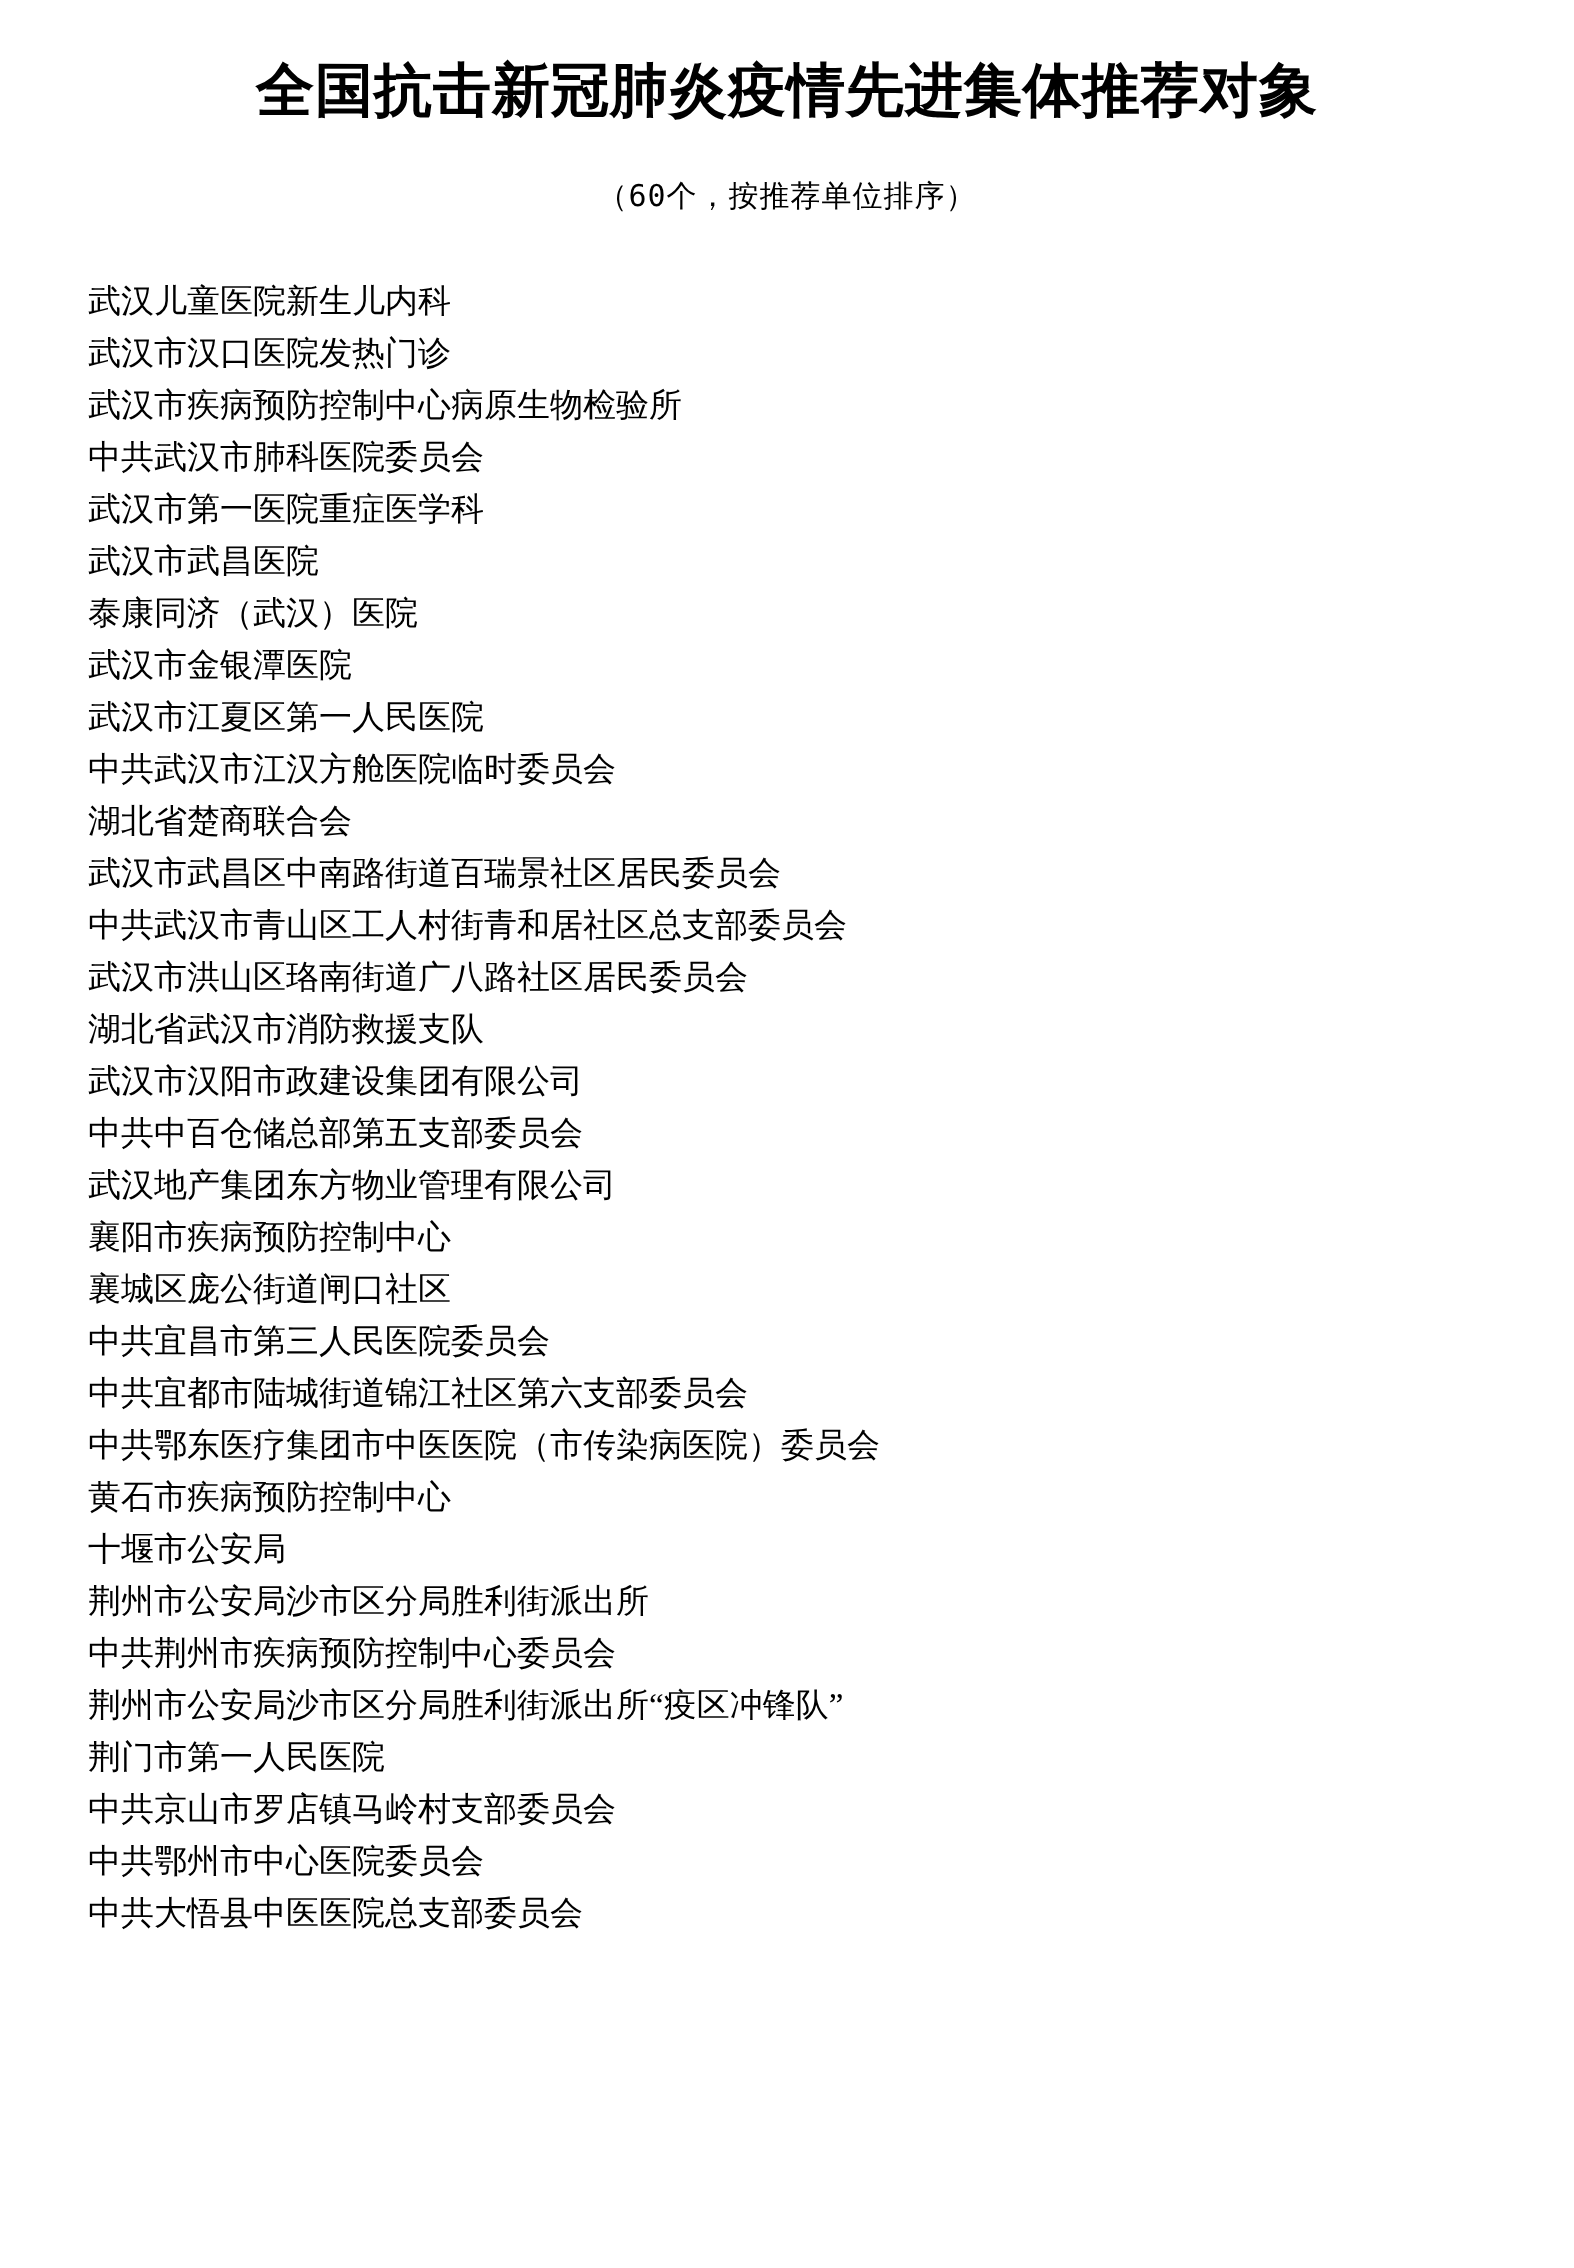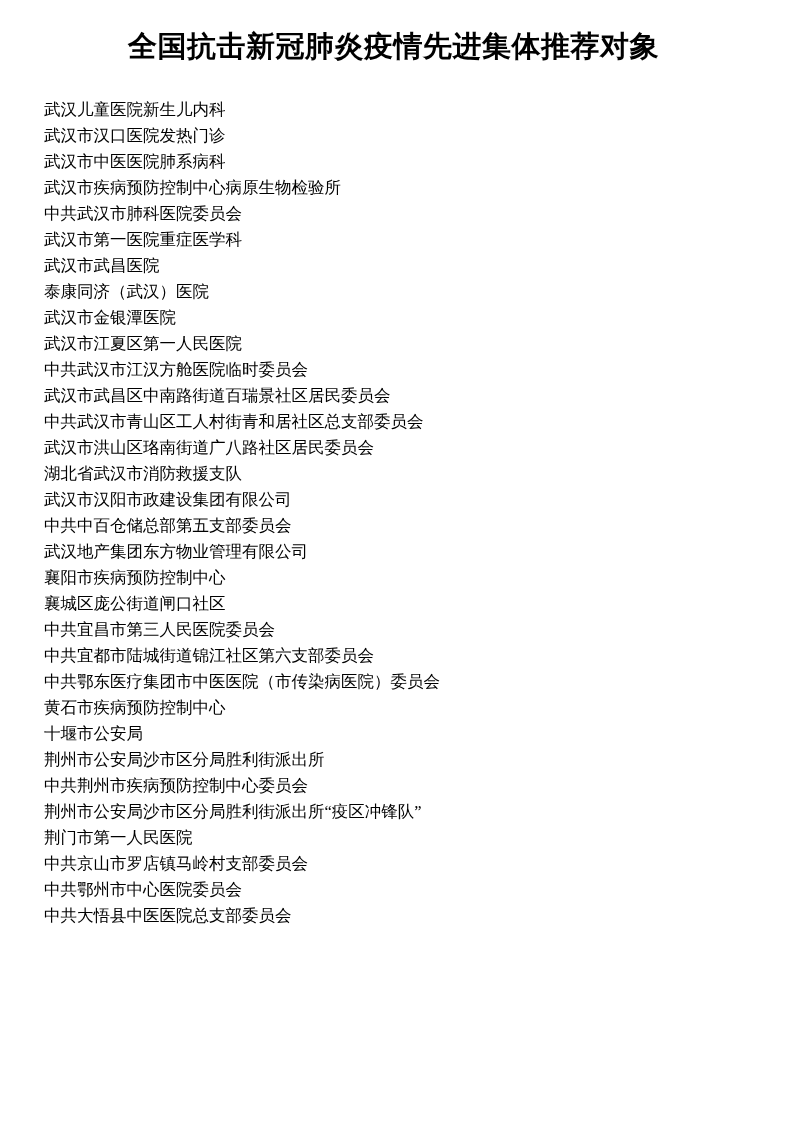--- a/index.html
+++ b/index.html
@@ -50,32 +50,33 @@
     padding: 0;
     white-space: nowrap;
     font-family: "Liberation Serif", "DejaVu Serif", serif;
   }
 </style>
 </head>
 <body>
 
 <div class="page">
   <h1 class="doc-title">全国抗击新冠肺炎疫情先进集体推荐对象</h1>
+  <div class="doc-subtitle">（60个，按推荐单位排序）</div>
   <ul class="list">
       <li>武汉儿童医院新生儿内科</li>
       <li>武汉市汉口医院发热门诊</li>
-      <li>武汉市中医医院肺系病科</li>
       <li>武汉市疾病预防控制中心病原生物检验所</li>
       <li>中共武汉市肺科医院委员会</li>
       <li>武汉市第一医院重症医学科</li>
       <li>武汉市武昌医院</li>
       <li>泰康同济（武汉）医院</li>
       <li>武汉市金银潭医院</li>
       <li>武汉市江夏区第一人民医院</li>
       <li>中共武汉市江汉方舱医院临时委员会</li>
+      <li>湖北省楚商联合会</li>
       <li>武汉市武昌区中南路街道百瑞景社区居民委员会</li>
       <li>中共武汉市青山区工人村街青和居社区总支部委员会</li>
       <li>武汉市洪山区珞南街道广八路社区居民委员会</li>
       <li>湖北省武汉市消防救援支队</li>
       <li>武汉市汉阳市政建设集团有限公司</li>
       <li>中共中百仓储总部第五支部委员会</li>
       <li>武汉地产集团东方物业管理有限公司</li>
       <li>襄阳市疾病预防控制中心</li>
       <li>襄城区庞公街道闸口社区</li>
       <li>中共宜昌市第三人民医院委员会</li>

